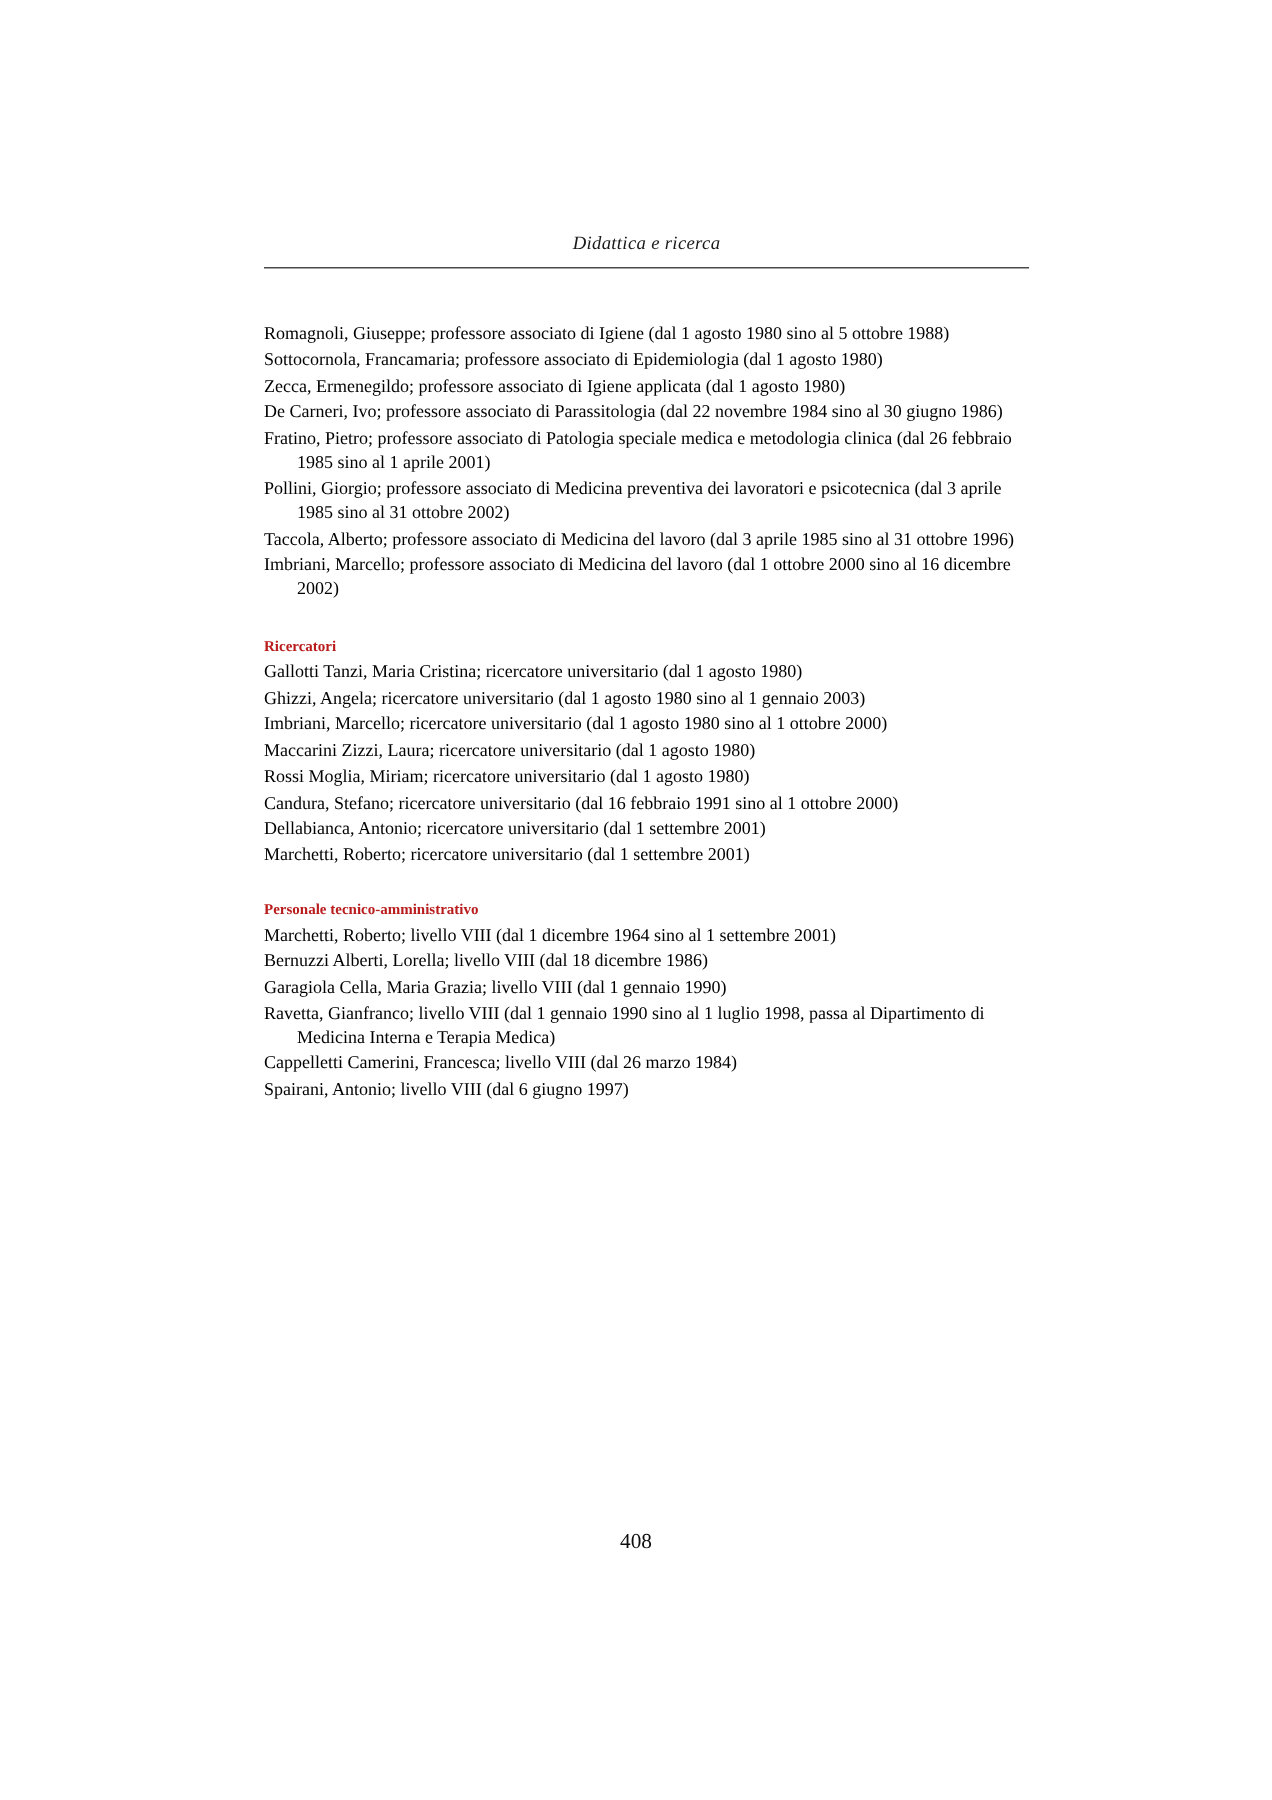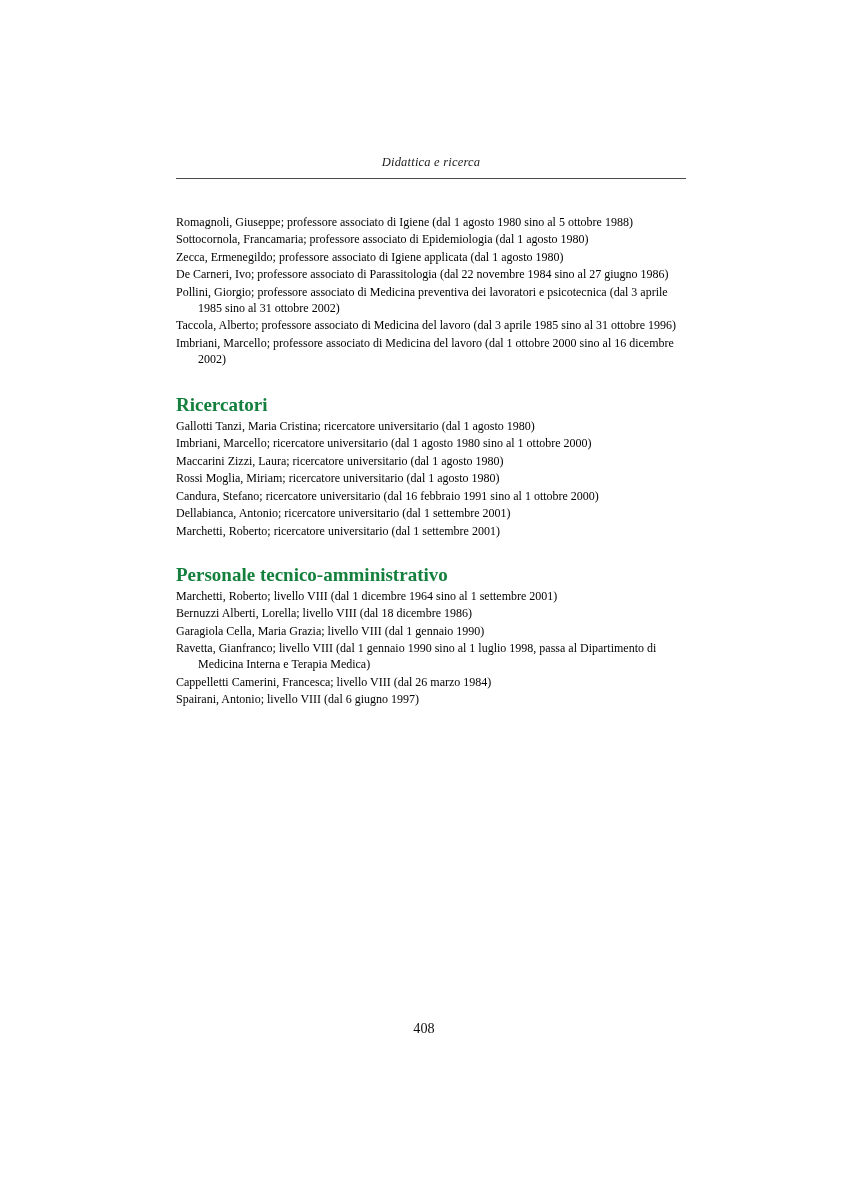--- a/index.html
+++ b/index.html
@@ -43,24 +43,24 @@
   .entry {
     font-size: 12px;
     line-height: 1.33;
     margin: 0 0 1.5px 0;
     padding-left: 22px;
     text-indent: -22px;
     color: #000000;
   }
   .section-head {
     font-weight: bold;
-    font-size: 19px;
+    font-size: 10px;
     margin: 22px 0 2px 0;
     line-height: 1.33;
-    color: #15803d;
+    color: #b91c1c;
   }
   .section-head.first {
     margin-top: 24px;
   }
   .folio {
     position: absolute;
     left: 0;
     right: 0;
     top: 1020px;
     text-align: center;
@@ -76,29 +76,31 @@
   <div class="content">
 
     <div class="running-head">Didattica e ricerca</div>
 
     <hr class="rule">
 
     <div>
       <p class="entry">Romagnoli, Giuseppe; professore associato di Igiene (dal 1 agosto 1980 sino al 5 ottobre 1988)</p>
       <p class="entry">Sottocornola, Francamaria; professore associato di Epidemiologia (dal 1 agosto 1980)</p>
       <p class="entry">Zecca, Ermenegildo; professore associato di Igiene applicata (dal 1 agosto 1980)</p>
-      <p class="entry">De Carneri, Ivo; professore associato di Parassitologia (dal 22 novembre 1984 sino al 27 giugno 1986)</p>
+      <p class="entry">De Carneri, Ivo; professore associato di Parassitologia (dal 22 novembre 1984 sino al 30 giugno 1986)</p>
+      <p class="entry">Fratino, Pietro; professore associato di Patologia speciale medica e metodologia clinica (dal 26 febbraio 1985 sino al 1 aprile 2001)</p>
       <p class="entry">Pollini, Giorgio; professore associato di Medicina preventiva dei lavoratori e psicotecnica (dal 3 aprile 1985 sino al 31 ottobre 2002)</p>
       <p class="entry">Taccola, Alberto; professore associato di Medicina del lavoro (dal 3 aprile 1985 sino al 31 ottobre 1996)</p>
       <p class="entry">Imbriani, Marcello; professore associato di Medicina del lavoro (dal 1 ottobre 2000 sino al 16 dicembre 2002)</p>
     </div>
 
     <div>
       <h2 class="section-head first">Ricercatori</h2>
       <p class="entry">Gallotti Tanzi, Maria Cristina; ricercatore universitario (dal 1 agosto 1980)</p>
+      <p class="entry">Ghizzi, Angela; ricercatore universitario (dal 1 agosto 1980 sino al 1 gennaio 2003)</p>
       <p class="entry">Imbriani, Marcello; ricercatore universitario (dal 1 agosto 1980 sino al 1 ottobre 2000)</p>
       <p class="entry">Maccarini Zizzi, Laura; ricercatore universitario (dal 1 agosto 1980)</p>
       <p class="entry">Rossi Moglia, Miriam; ricercatore universitario (dal 1 agosto 1980)</p>
       <p class="entry">Candura, Stefano; ricercatore universitario (dal 16 febbraio 1991 sino al 1 ottobre 2000)</p>
       <p class="entry">Dellabianca, Antonio; ricercatore universitario (dal 1 settembre 2001)</p>
       <p class="entry">Marchetti, Roberto; ricercatore universitario (dal 1 settembre 2001)</p>
     </div>
 
     <div>
       <h2 class="section-head">Personale tecnico-amministrativo</h2>

